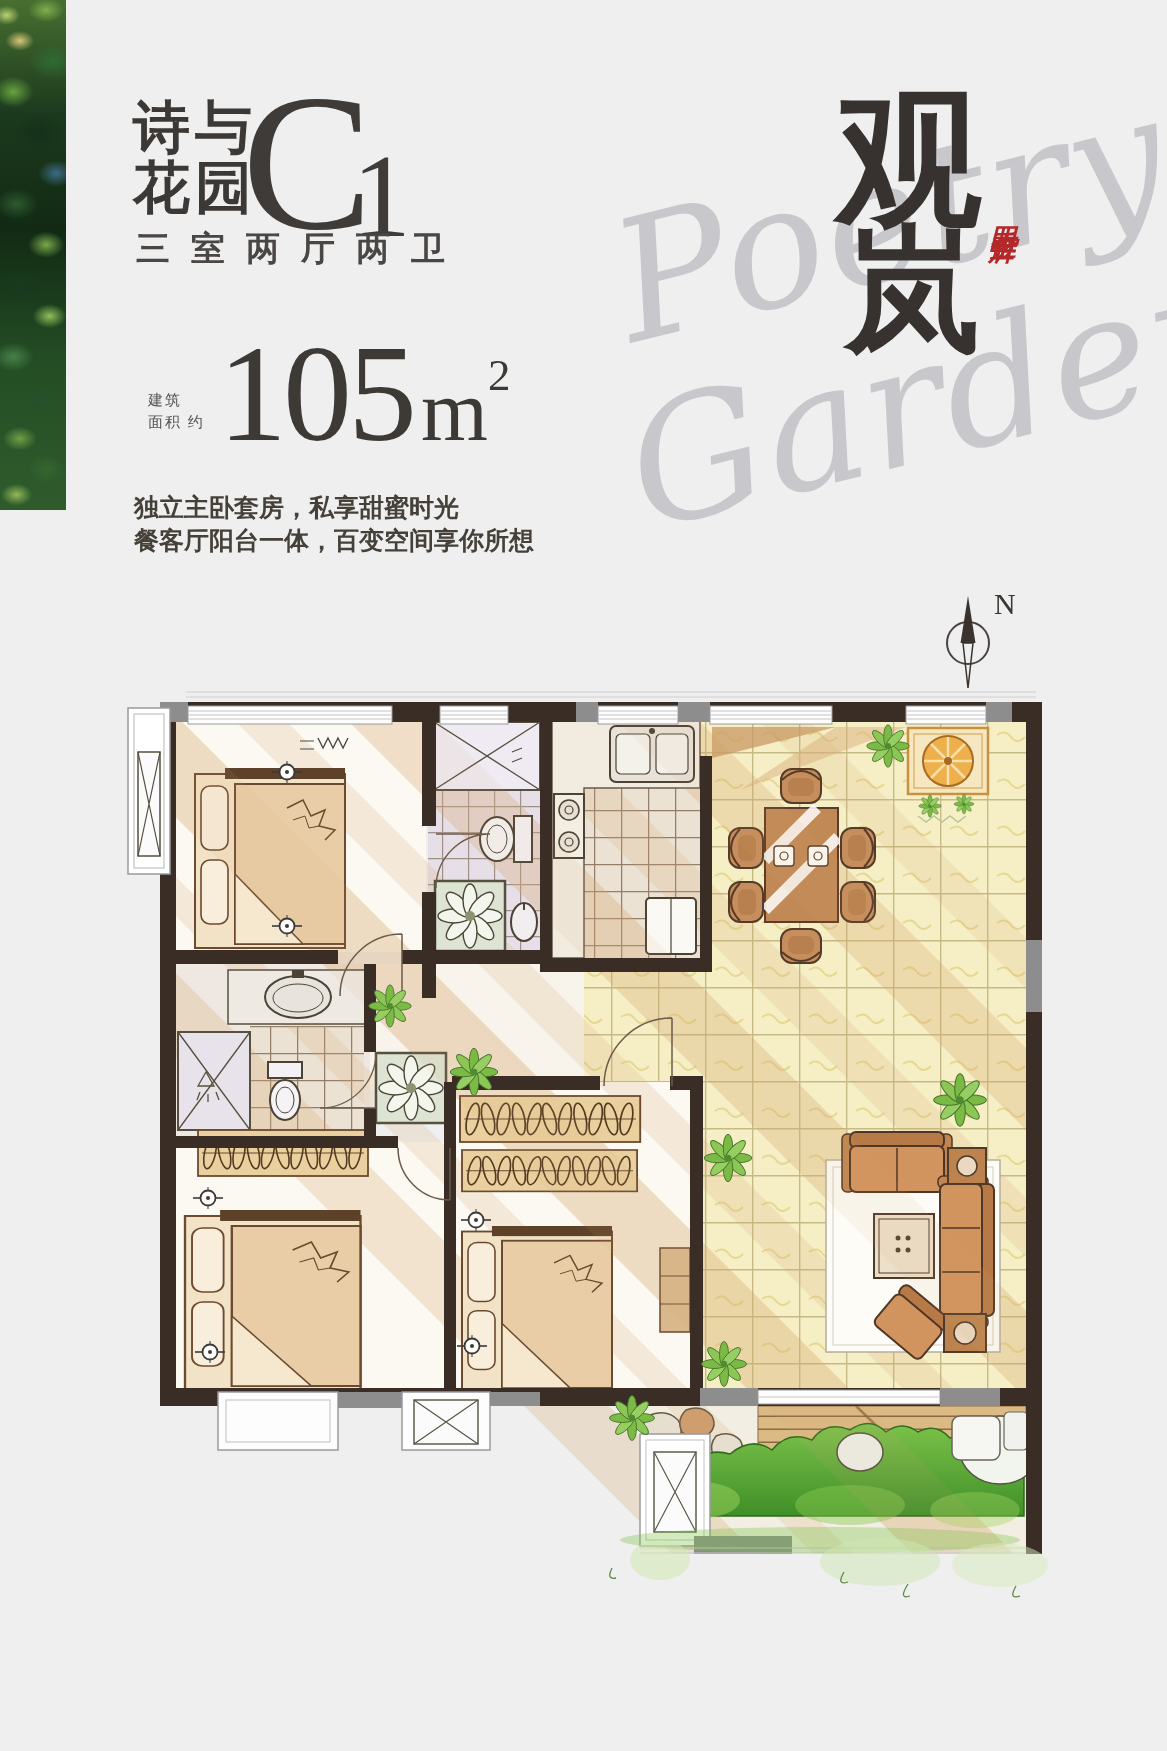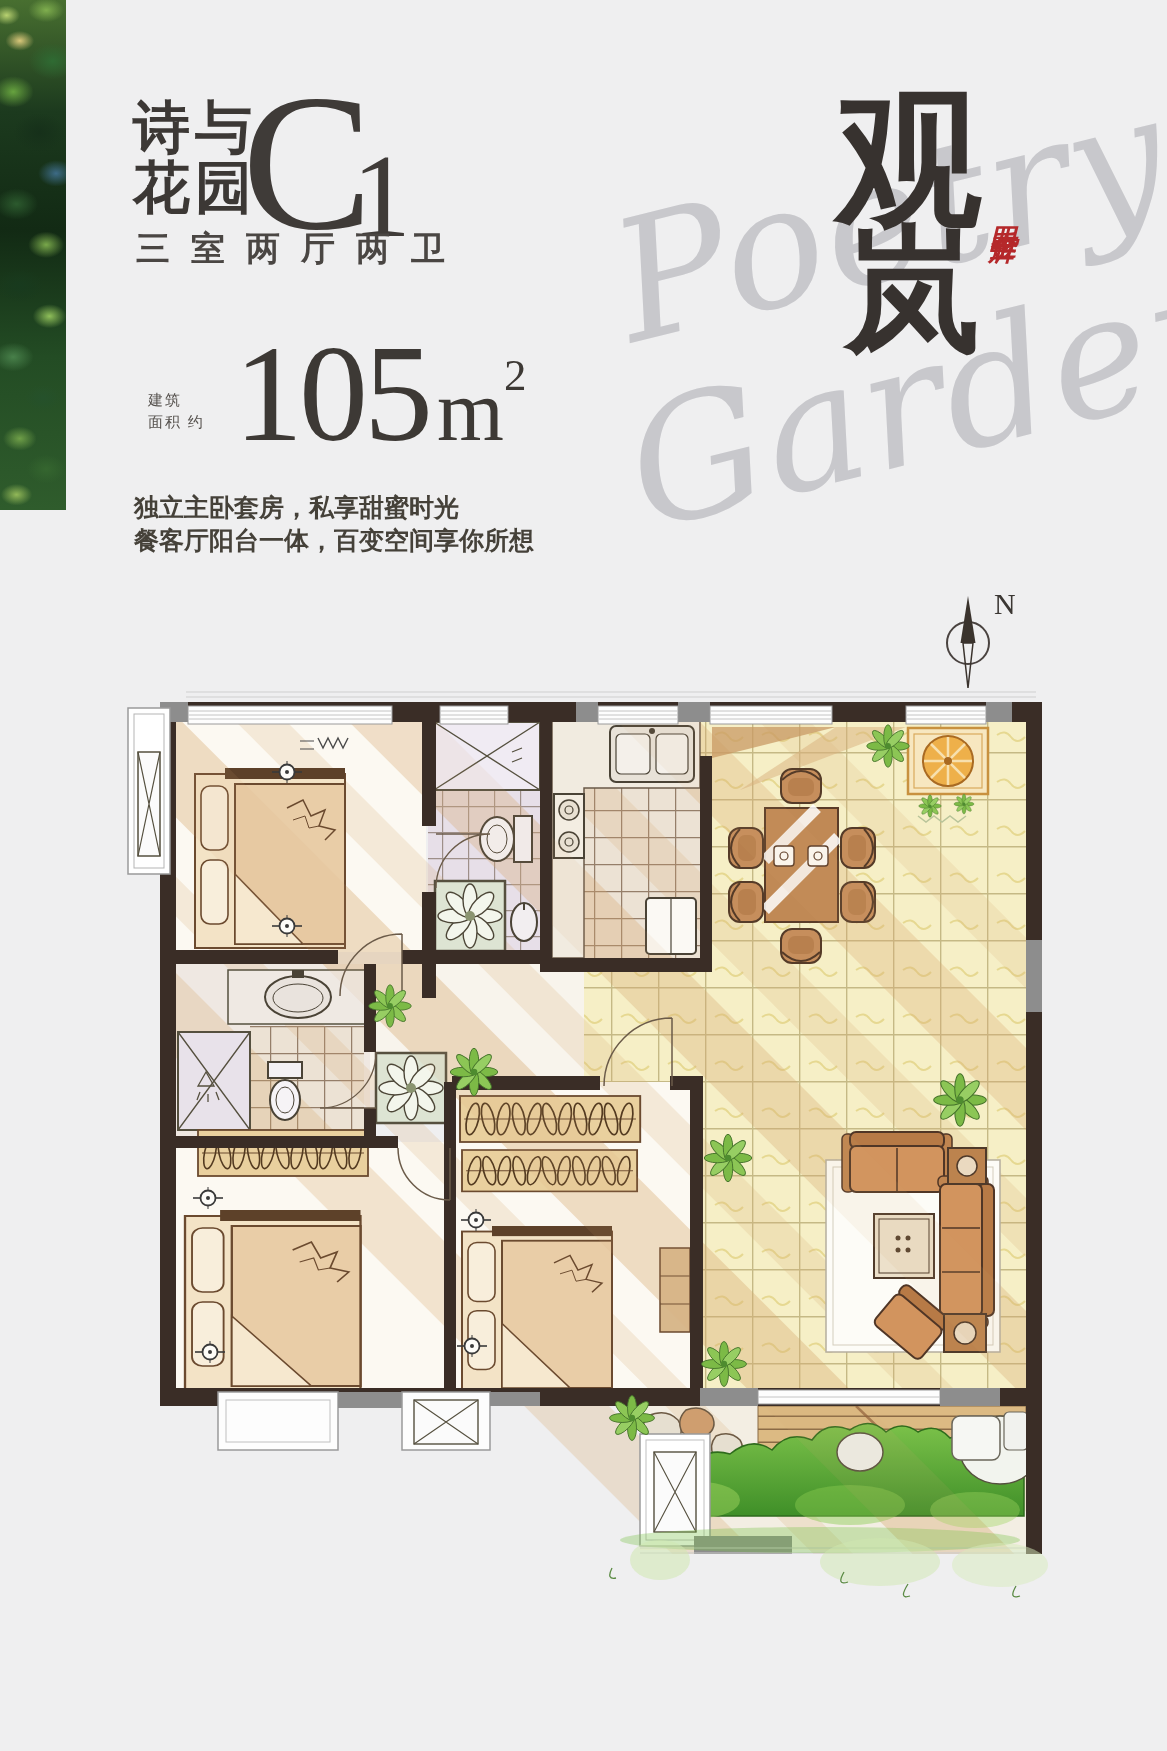--- a/index.html
+++ b/index.html
@@ -28,21 +28,21 @@
   .title-cn{position:absolute;left:133px;font-size:57px;font-weight:700;color:#3c3835;
             line-height:1;letter-spacing:5px;}
   .t1{top:99px}.t2{top:159px}
   .plan-letter{position:absolute;left:242px;top:64px;font-size:196px;line-height:1;color:#3f3b38;}
   .plan-number{position:absolute;left:352px;top:138px;font-size:118px;line-height:1;color:#3f3b38;}
   .layout-spec{position:absolute;left:136px;top:226px;font-size:34px;font-weight:600;
                color:#4a4643;letter-spacing:21px;}
   .area-label{position:absolute;left:148px;top:389px;font-size:15px;line-height:22px;
               color:#55514d;letter-spacing:2px;}
   .area-row{position:absolute;left:218px;top:314px;color:#3d3935;white-space:nowrap;}
-  .area-value{font-size:138px;letter-spacing:-4px;margin-left:16px;}
+  .area-value{font-size:138px;letter-spacing:-4px;}
   .area-unit{font-size:86px;margin-left:8px;}
   .area-sup{font-size:45px;vertical-align:50px;}
   .desc{position:absolute;left:134px;width:480px;font-size:25px;font-weight:700;
         color:#454139;line-height:33px;}
   .d1{top:458px}.d2{top:491px}.d3{top:524px}
   .script-word{position:absolute;font-size:168px;font-style:italic;color:#c8c8cc;
                font-family:"DejaVu Serif",serif;line-height:1;transform-origin:left top;
                transform:rotate(-14deg);letter-spacing:2px;z-index:1;}
   .sw1{left:598px;top:205px;}
   .sw2{left:612px;top:392px;}

